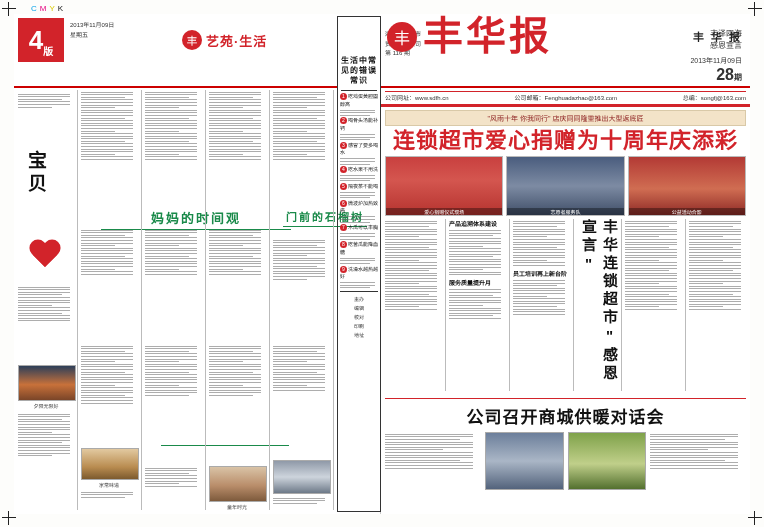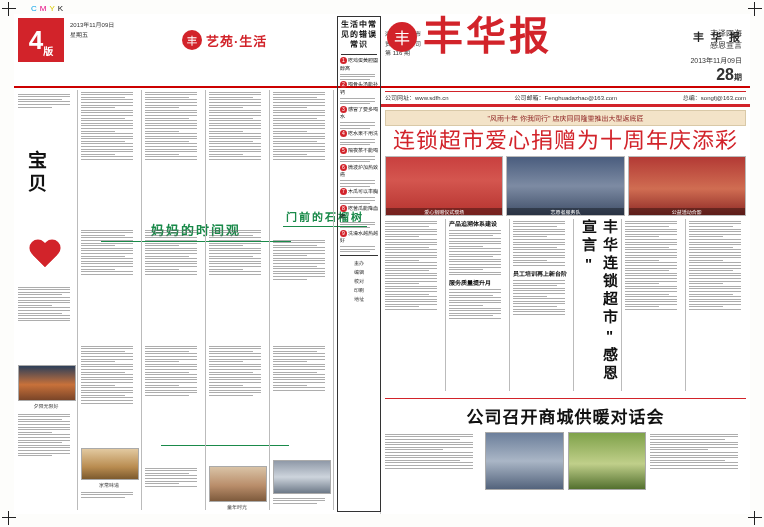--- a/index.html
+++ b/index.html
@@ -51,21 +51,21 @@
   .rh .issueinfo{position:absolute;left:4px;top:16px;font-size:6px;color:#333;line-height:1.6;width:60px;}
   .rh .dateline{position:absolute;right:8px;top:42px;font-size:7px;color:#333;text-align:right;line-height:1.5;}
   .rh .bignum{position:absolute;right:8px;top:52px;font-size:16px;color:#333;font-weight:bold;}
   .rh .contact{position:absolute;left:4px;bottom:2px;right:4px;font-size:6px;color:#333;
     border-top:1px solid #d2232a;padding-top:1px;display:flex;justify-content:space-between;}
 
   
   .rbody{position:relative;height:411px;}
   .ribbon{margin:3px 4px 2px 4px;background:#f3e3c8;border:1px solid #d9c9a8;
     font-size:7px;color:#8a1a1a;text-align:center;padding:2px 0;}
-  .headline{margin:2px 4px;font-size:22px;font-weight:normal;color:#d2232a;letter-spacing:1px;
+  .headline{margin:2px 4px;font-size:22px;font-weight:bold;color:#d2232a;letter-spacing:1px;
     text-align:center;line-height:1.15;font-family:"DejaVu Serif","Liberation Serif",serif;}
   .photostrip{margin:3px 4px;display:flex;gap:3px;}
   .ph{flex:1;height:58px;position:relative;overflow:hidden;border:1px solid #bbb;}
   .ph .cap{position:absolute;left:0;right:0;bottom:0;font-size:5px;color:#fff;background:rgba(0,0,0,.35);text-align:center;}
   .p1{background:linear-gradient(180deg,#c9403f 0%,#d4564f 40%,#b5332f 100%);}
   .p2{background:linear-gradient(180deg,#4a5d7e 0%,#7d8ba3 50%,#3f4e68 100%);}
   .p3{background:linear-gradient(180deg,#b33a35 0%,#d06d52 55%,#8e2a26 100%);}
   .vtitle{writing-mode:vertical-rl;text-orientation:upright;font-size:15px;font-weight:bold;
     color:#111;letter-spacing:3px;margin:0 auto;}
 
@@ -224,21 +224,21 @@
             <div class="tline s"></div>
             <div class="tline m"></div>
           <div class="tline m"></div>
             <div class="tline m"></div>
             <div class="tline m"></div>
           <div class="tline xs"></div>
             <div class="tline m"></div>
             <div class="tline m"></div>
         </div>
 
-        <div class="col" style="left:67px;top:132px;width:230px;">
+        <div class="col" style="left:67px;top:120px;width:230px;">
           <div class="sec-title green">妈妈的时间观</div>
           <div class="hr" style="background:#1a8a4a;margin:2px 20px 4px 20px;"></div>
         </div>
 
         <div class="col" style="left:67px;top:140px;width:56px;">
           <div class="tline m"></div>
             <div class="tline m"></div>
             <div class="tline s"></div>
           <div class="tline m"></div>
             <div class="tline m"></div>
@@ -533,21 +533,21 @@
         <div class="imgbox i-room" style="position:absolute;left:259px;top:372px;width:56px;height:32px;"></div>
         <div class="col" style="left:259px;top:408px;width:56px;">
           <div class="tline m"></div>
             <div class="tline m"></div>
             <div class="tline s"></div>
         </div>
 
         <div class="vline" style="left:319px;top:2px;height:420px;"></div>
 
         <div class="lifebox" style="position:absolute;left:323px;top:-72px;width:42px;height:494px;border-color:#333;">
-          <div class="bt" style="font-size:8px;line-height:1.25;padding:3px 1px;">
+          <div class="bt" style="font-size:8px;line-height:1.25;padding:3px 1px;margin-top:36px;">
             <span>生活中常见的错误常识</span>
           </div>
           <div class="hr" style="margin:1px 3px;"></div>
           <div style="padding:1px 2px;">
             <div style="font-size:5px;line-height:1.5;color:#222;">
               <span class="bcircle">1</span><span>吃鸡蛋黄胆固醇高</span>
             </div>
             <div class="tline m"></div>
               <div class="tline m"></div>
               <div class="tline s"></div>

